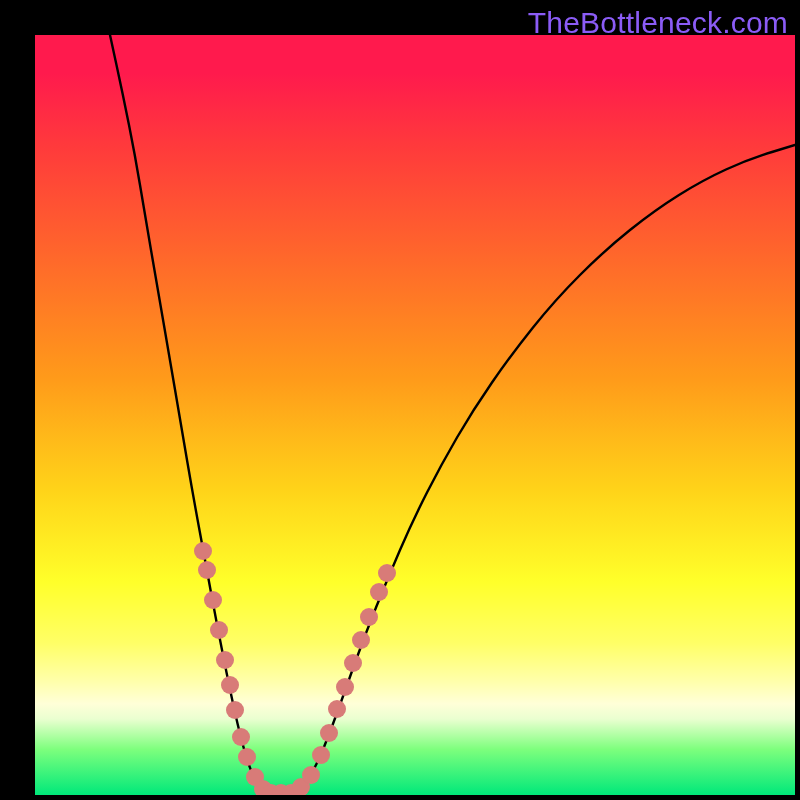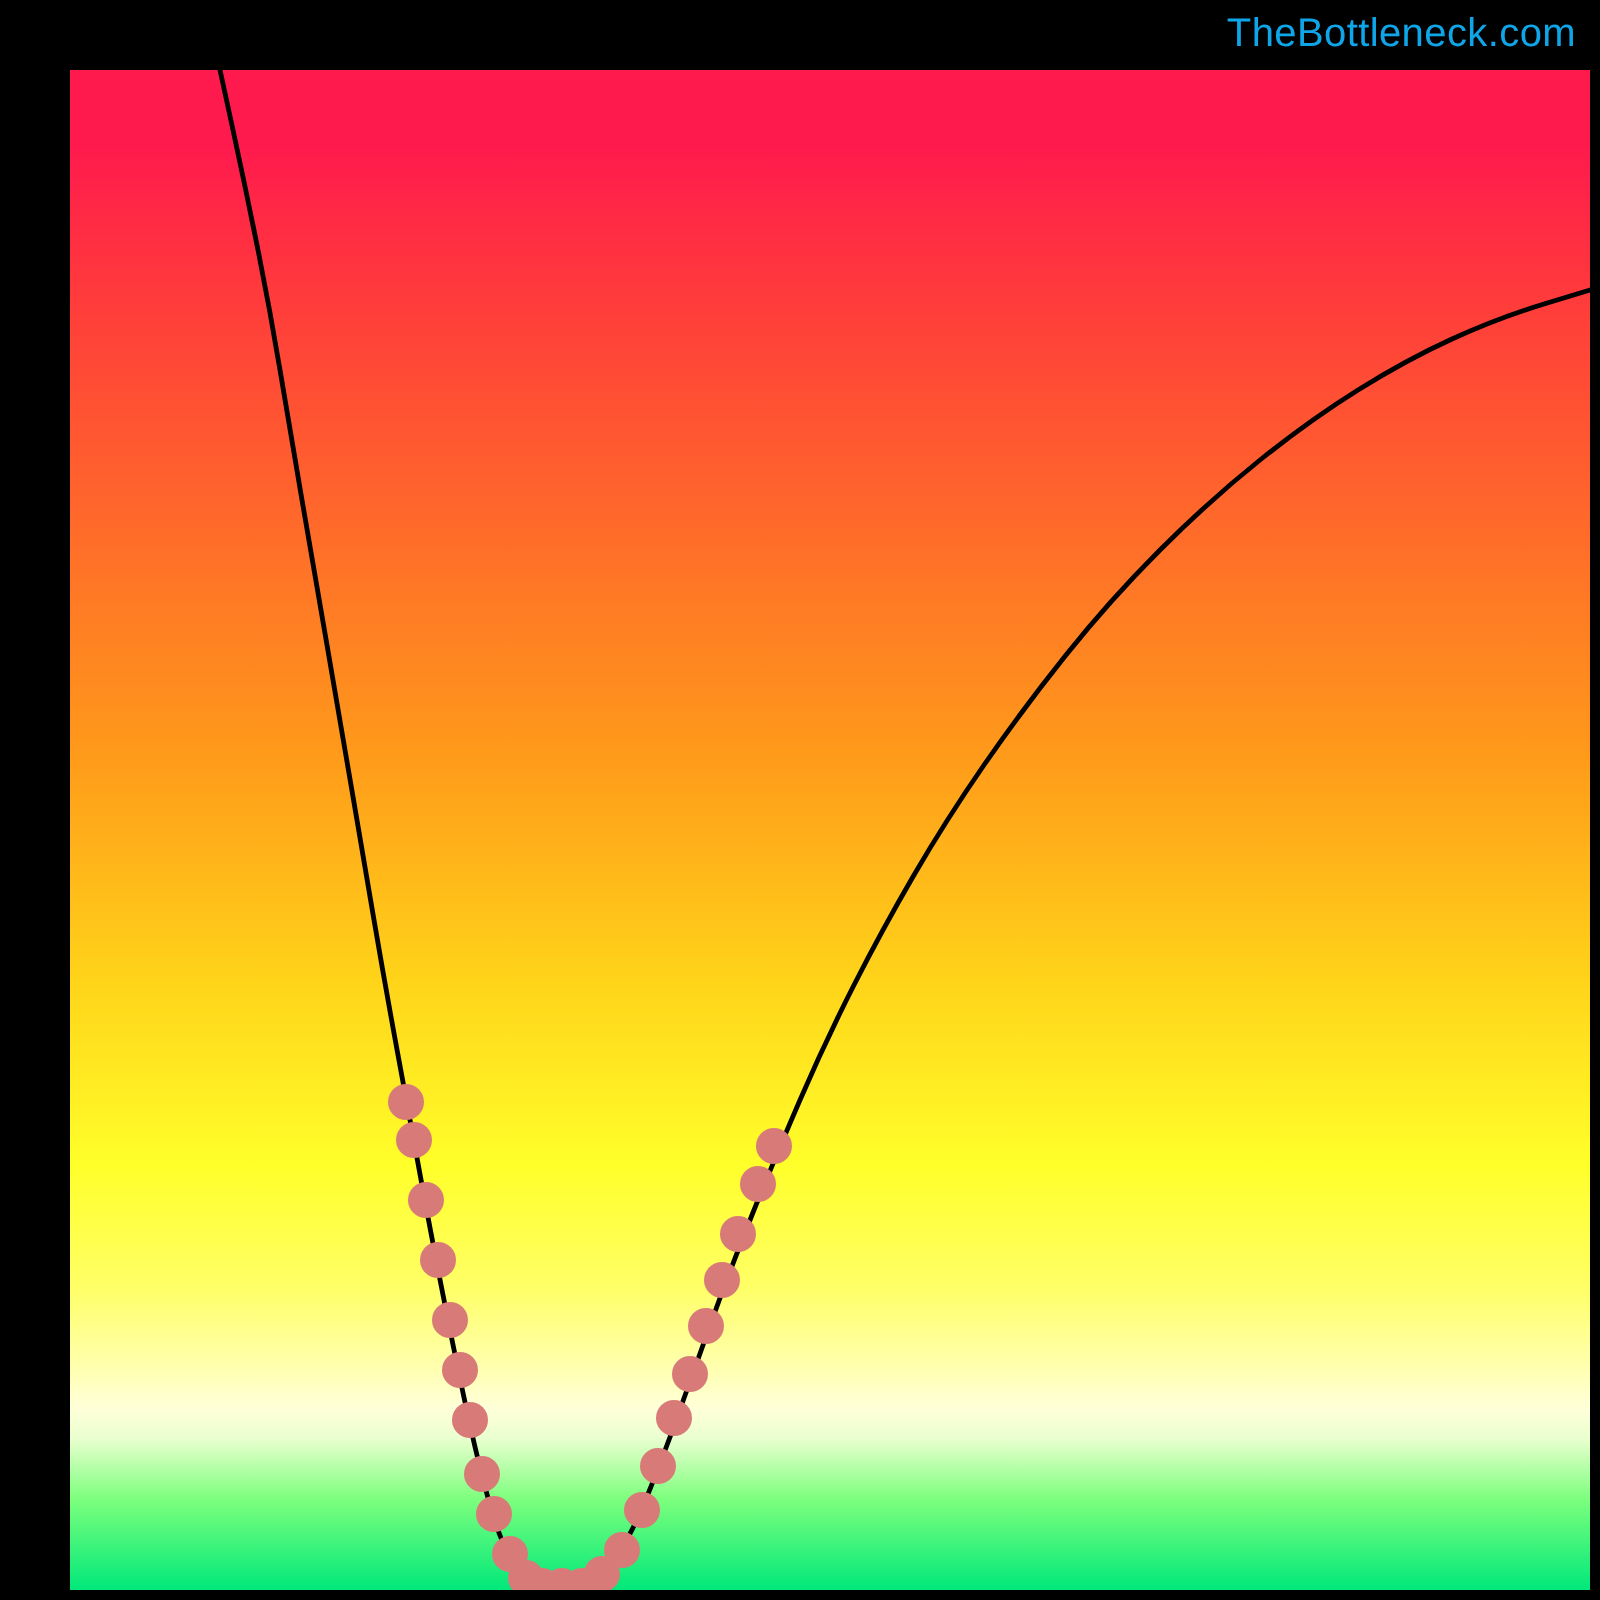--- a/index.html
+++ b/index.html
@@ -44,22 +44,22 @@
     position: absolute;
     left: 0;
     top: 0;
     width: 760px;
     height: 760px;
   }
   .watermark {
     position: absolute;
     top: 6px;
     right: 12px;
-    color: #0ea5e9;
-    font-size: 20px;
+    color: #8b5cf6;
+    font-size: 30px;
     font-weight: 500;
     letter-spacing: 0.2px;
     user-select: none;
   }
 </style>
 </head>
 <body>
 
 <div class="frame">
   <div class="plot-area">

